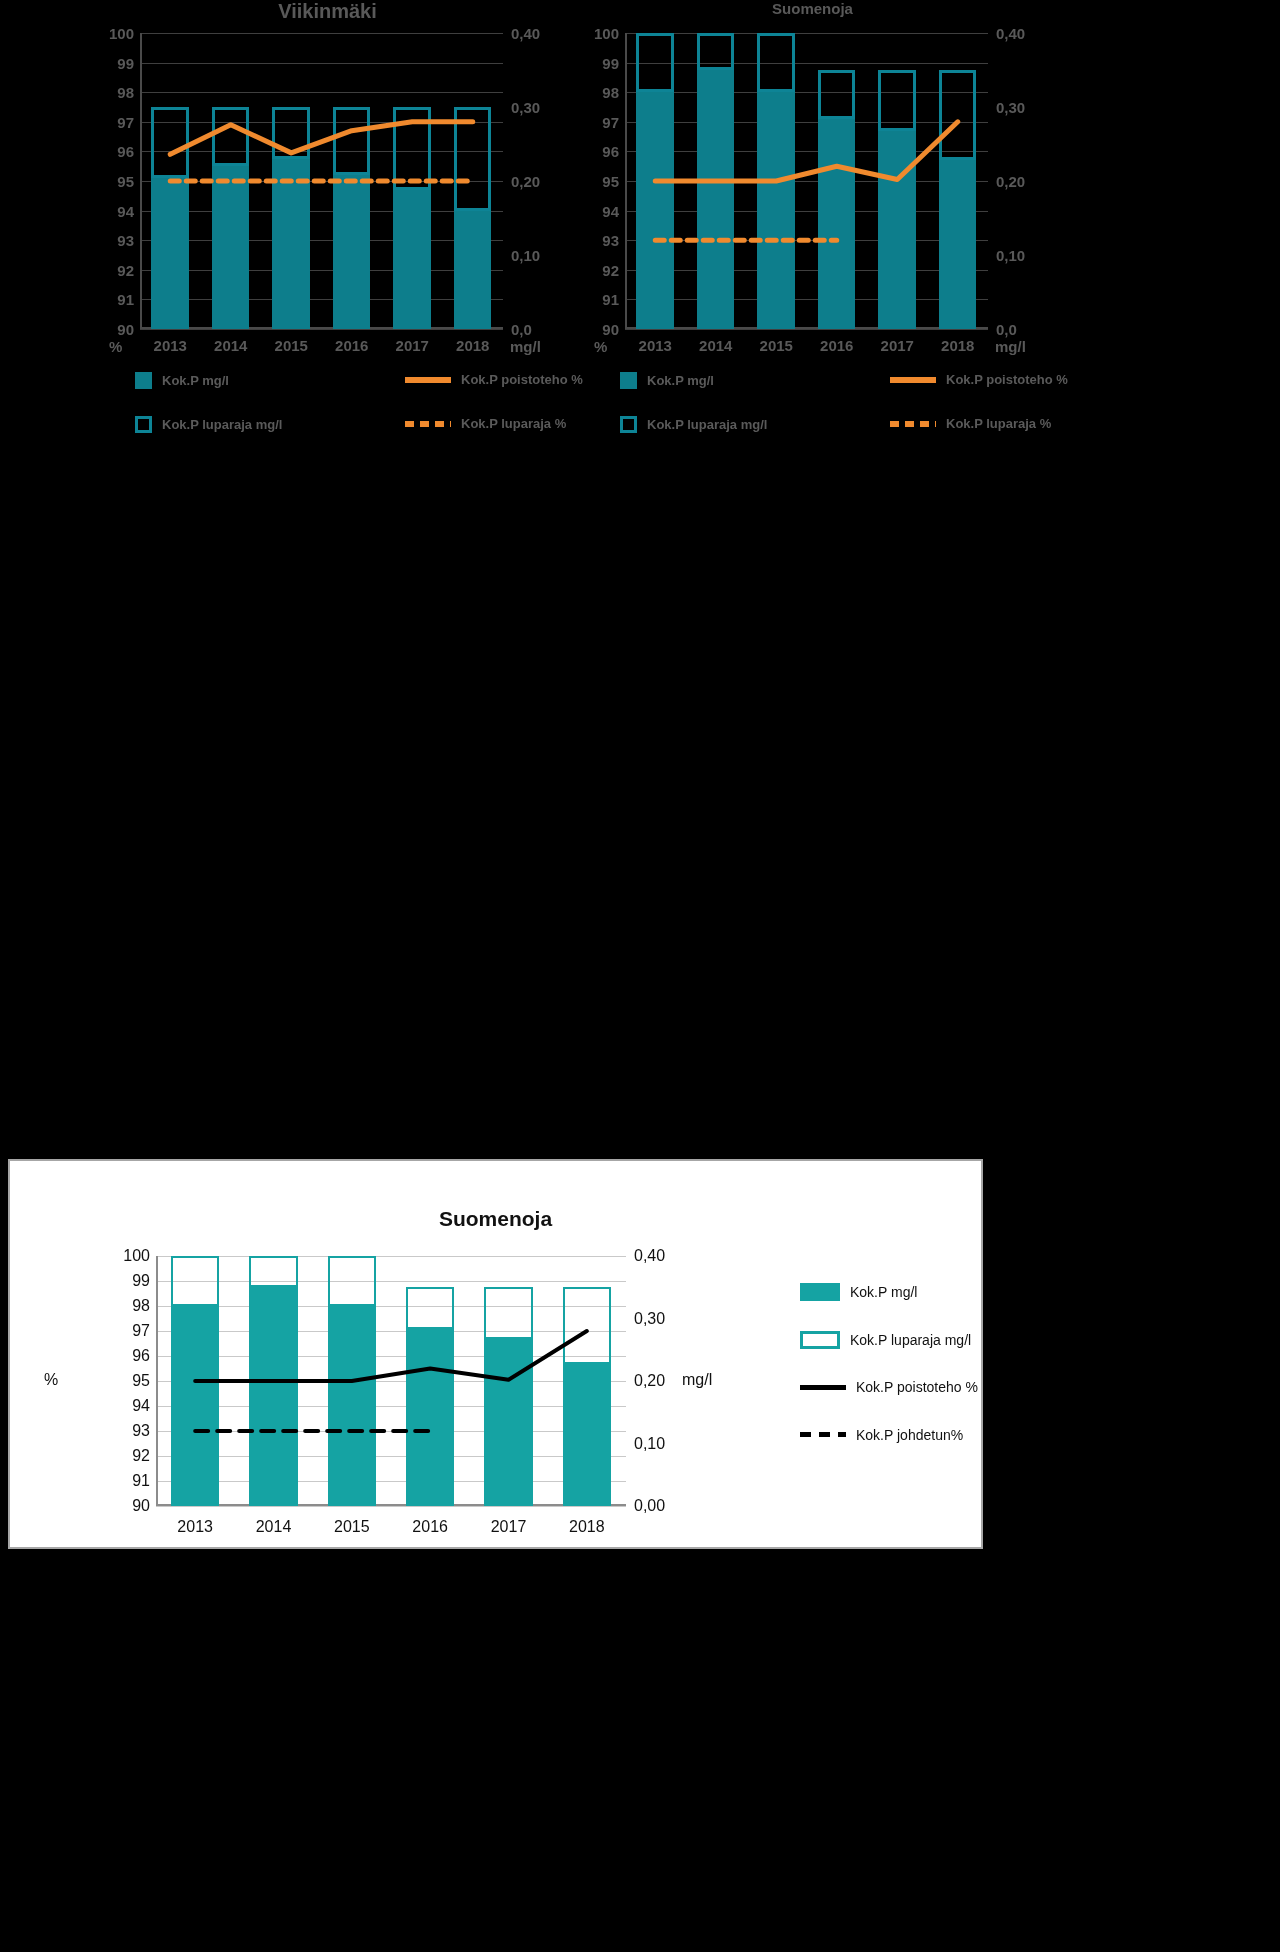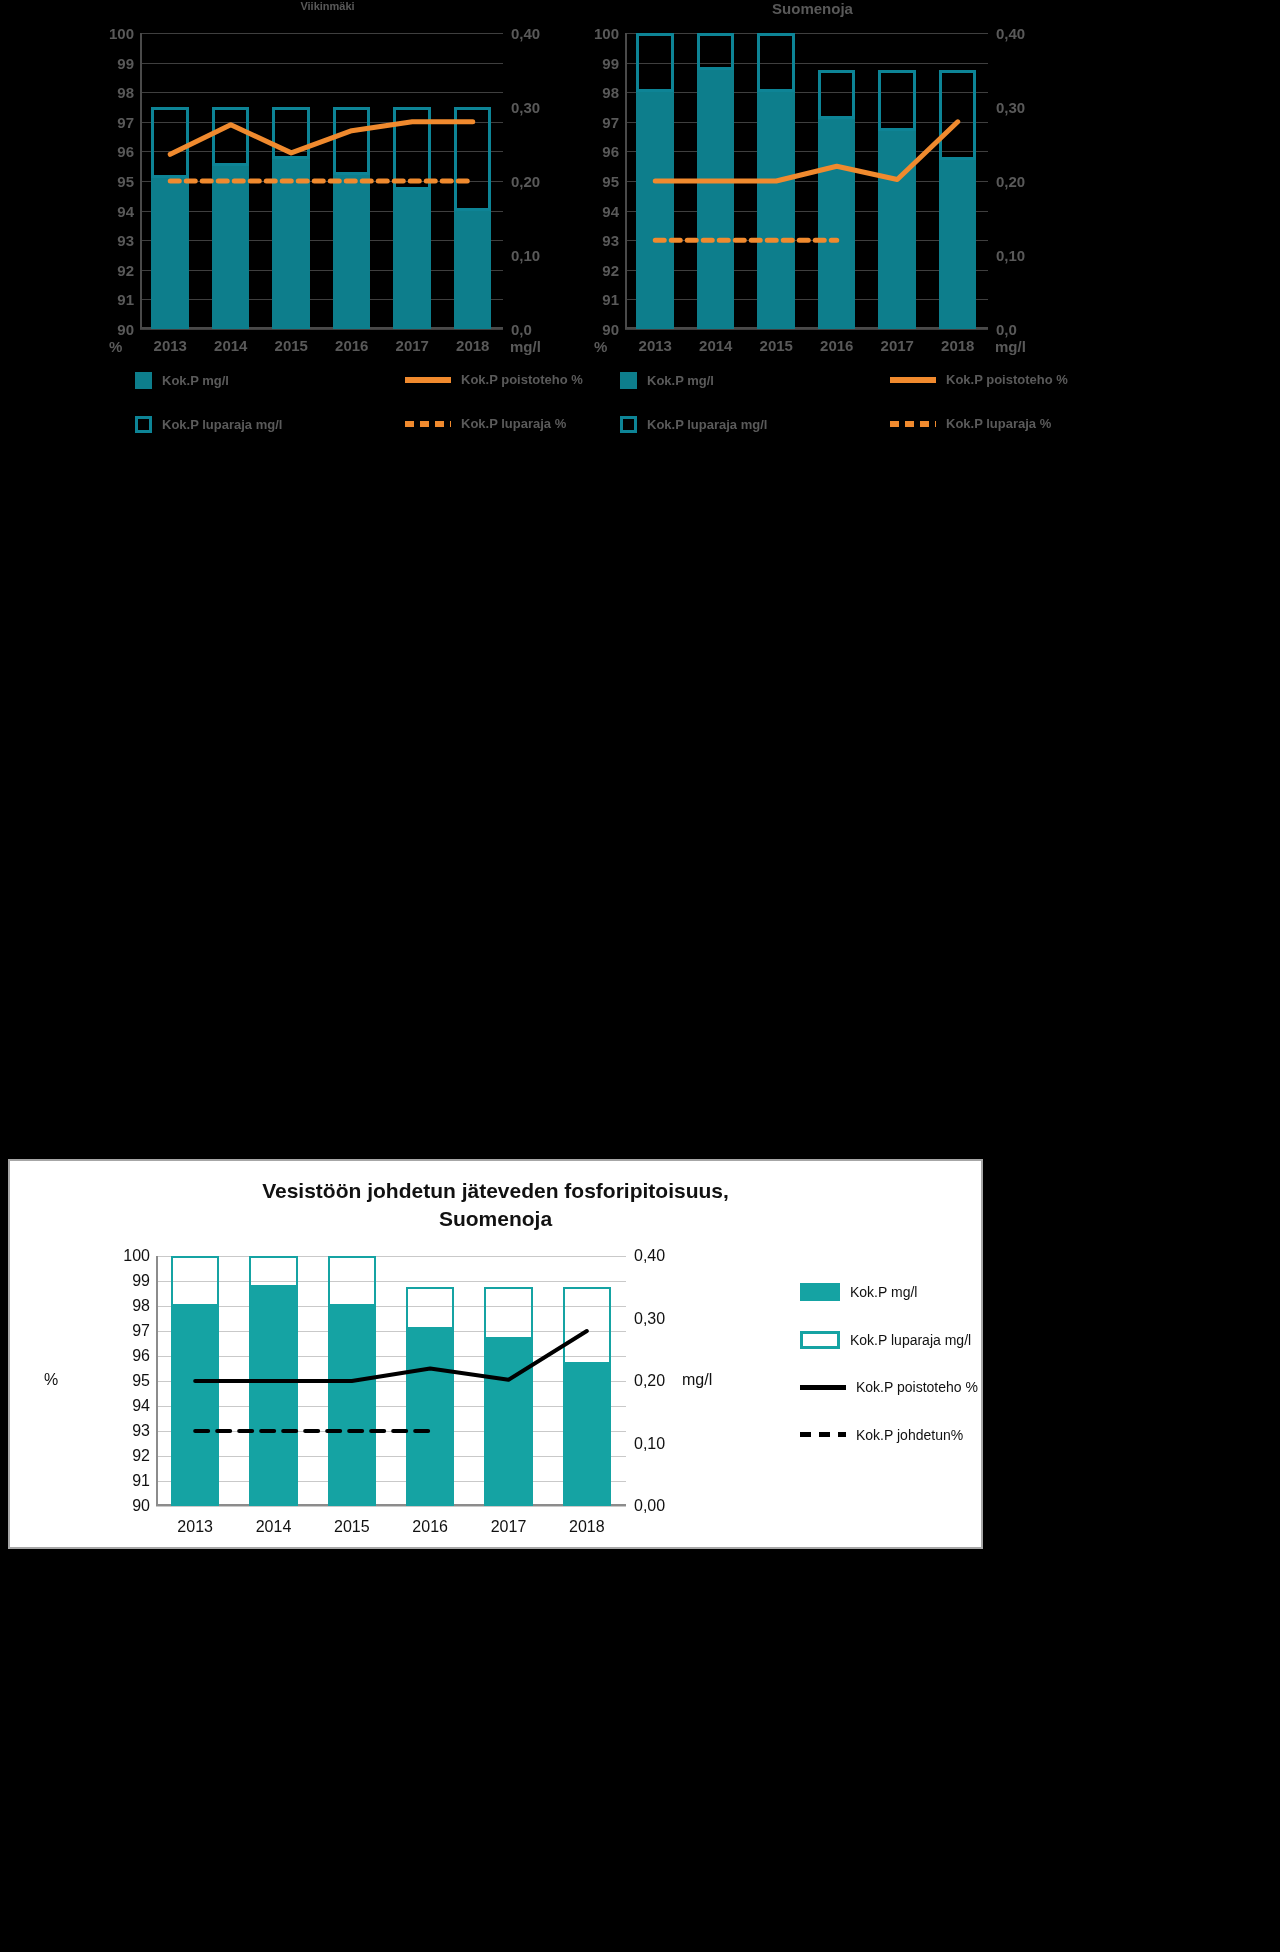--- a/index.html
+++ b/index.html
@@ -40,21 +40,21 @@
   .wcard .leg-sw-fill{background:#15a3a3;width:40px;height:18px;}
   .wcard .leg-sw-out{border-color:#15a3a3;width:40px;height:18px;}
   .wcard .bar{background:#15a3a3;}
   .wcard .barout{border-color:#15a3a3;border-width:2px;}
   svg{position:absolute;left:0;top:0;overflow:visible;}
 </style>
 </head>
 <body>
 
 <div class="chart" id="c0" style="left:95px;top:0px;width:465px;height:545px;">
-  <div class="ct" style="top:0px;font-size:11px;">Viikinmäki</div>
+  <div class="ct" style="top:0px;font-size:20px;">Viikinmäki</div>
   <div class="plot" id="c0-plot" style="left:45px;top:33px;width:363px;height:296px;">
       <div class="grid-line" style="top: 0px;"></div>
       <div class="grid-line" style="top: 29.6px;"></div>
       <div class="grid-line" style="top: 59.2px;"></div>
       <div class="grid-line" style="top: 88.8px;"></div>
       <div class="grid-line" style="top: 118.4px;"></div>
       <div class="grid-line" style="top: 148px;"></div>
       <div class="grid-line" style="top: 177.6px;"></div>
       <div class="grid-line" style="top: 207.2px;"></div>
       <div class="grid-line" style="top: 236.8px;"></div>
@@ -206,21 +206,20 @@
         <span class="leg-txt" style="font-size: 13px;">Kok.P luparaja mg/l</span>
       </div>
       <div class="leg-item" style="left: 270px; top: 44px;">
         <span class="leg-sw-dash"></span>
         <span class="leg-txt" style="font-size: 13px;">Kok.P luparaja %</span>
       </div>
     </div>
 </div>
 
 <div class="wcard" id="c2card" style="left:8px;top:1159px;width:975px;height:390px;">
-  <div class="ct" style="top:18px;font-size:21px;">Vesistöön johdetun jäteveden fosforipitoisuus,</div>
   <div class="ct" style="top:46px;font-size:21px;">Suomenoja</div>
 
   <div class="chart" id="c2" style="left:0px;top:0px;width:975px;height:390px;">
     <div class="plot" id="c2-plot" style="left:146px;top:95px;width:470px;height:250px;">
         <div class="grid-line" style="top: 0px;"></div>
         <div class="grid-line" style="top: 25px;"></div>
         <div class="grid-line" style="top: 50px;"></div>
         <div class="grid-line" style="top: 75px;"></div>
         <div class="grid-line" style="top: 100px;"></div>
         <div class="grid-line" style="top: 125px;"></div>

